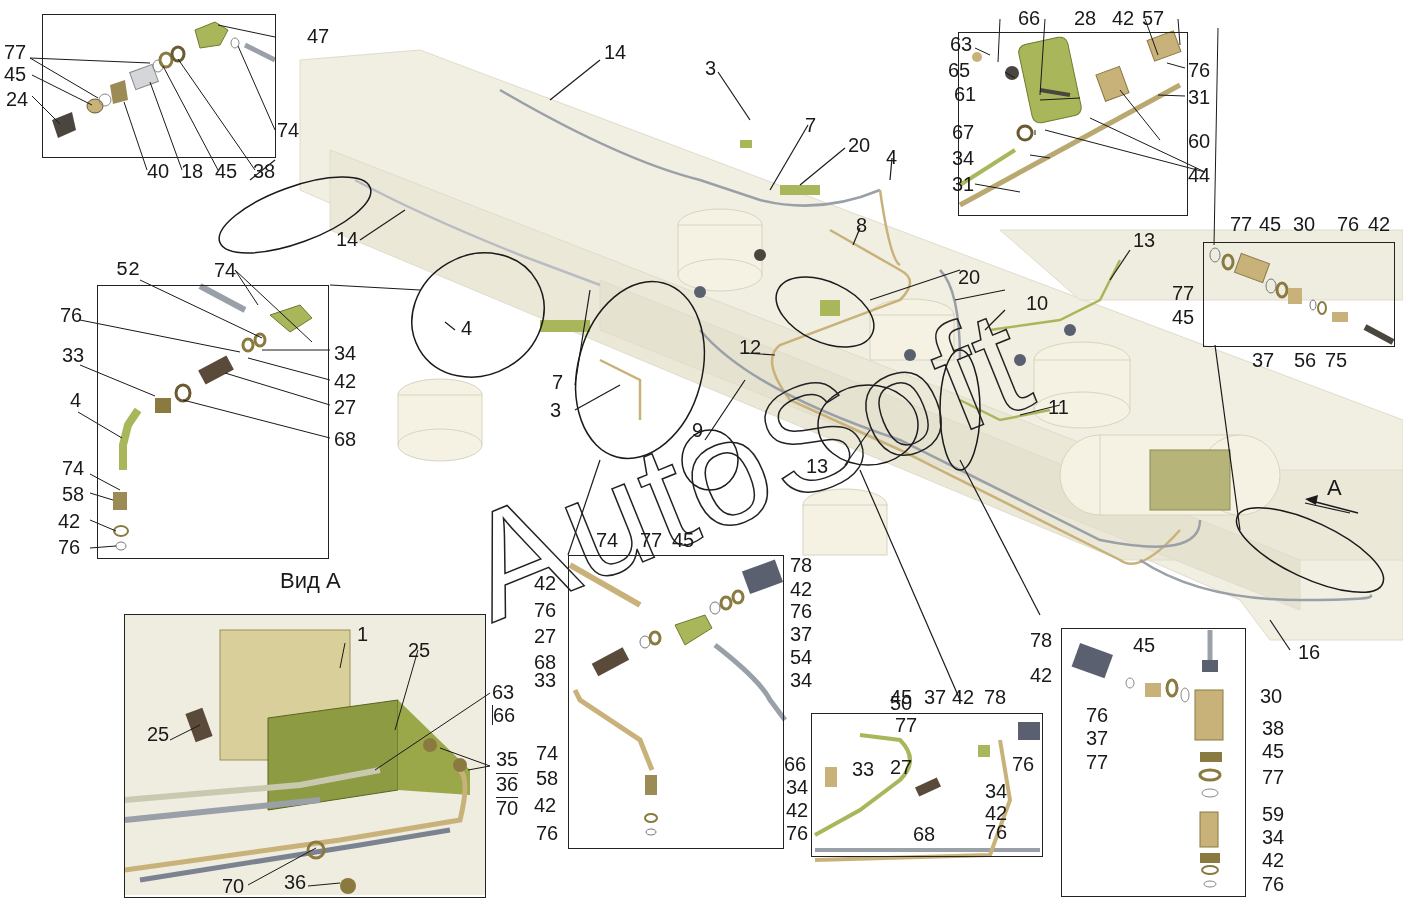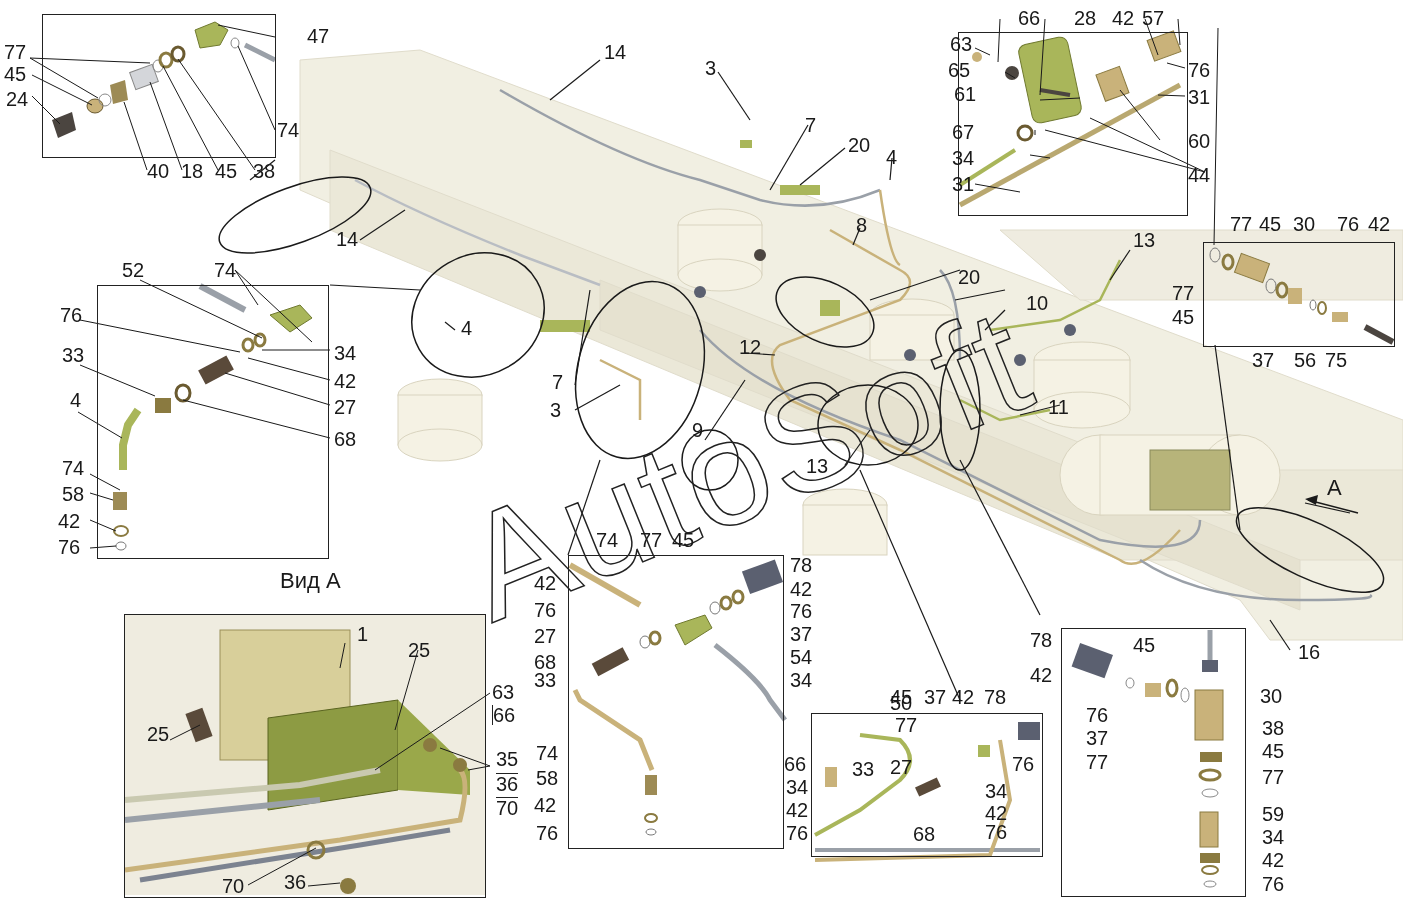--- a/index.html
+++ b/index.html
@@ -344,21 +344,21 @@
 <div class="lbl" style="left:1259px; top:214px;">45</div>
 <div class="lbl" style="left:1293px; top:214px;">30</div>
 <div class="lbl" style="left:1337px; top:214px;">76</div>
 <div class="lbl" style="left:1368px; top:214px;">42</div>
 <div class="lbl" style="left:1172px; top:283px;">77</div>
 <div class="lbl" style="left:1172px; top:307px;">45</div>
 <div class="lbl" style="left:1252px; top:350px;">37</div>
 <div class="lbl" style="left:1294px; top:350px;">56</div>
 <div class="lbl" style="left:1325px; top:350px;">75</div>
 
-<div class="lbl" style="left:122px; top:260px;">52</div>
+<div class="lbl" style="left:116px; top:260px;font-family:Liberation Mono, monospace;">52</div>
 <div class="lbl" style="left:214px; top:260px;">74</div>
 <div class="lbl" style="left:60px; top:305px;">76</div>
 <div class="lbl" style="left:334px; top:343px;">34</div>
 <div class="lbl" style="left:62px; top:345px;">33</div>
 <div class="lbl" style="left:334px; top:371px;">42</div>
 <div class="lbl" style="left:334px; top:397px;">27</div>
 <div class="lbl" style="left:334px; top:429px;">68</div>
 <div class="lbl" style="left:70px; top:390px;">4</div>
 <div class="lbl" style="left:62px; top:458px;">74</div>
 <div class="lbl" style="left:62px; top:484px;">58</div>

